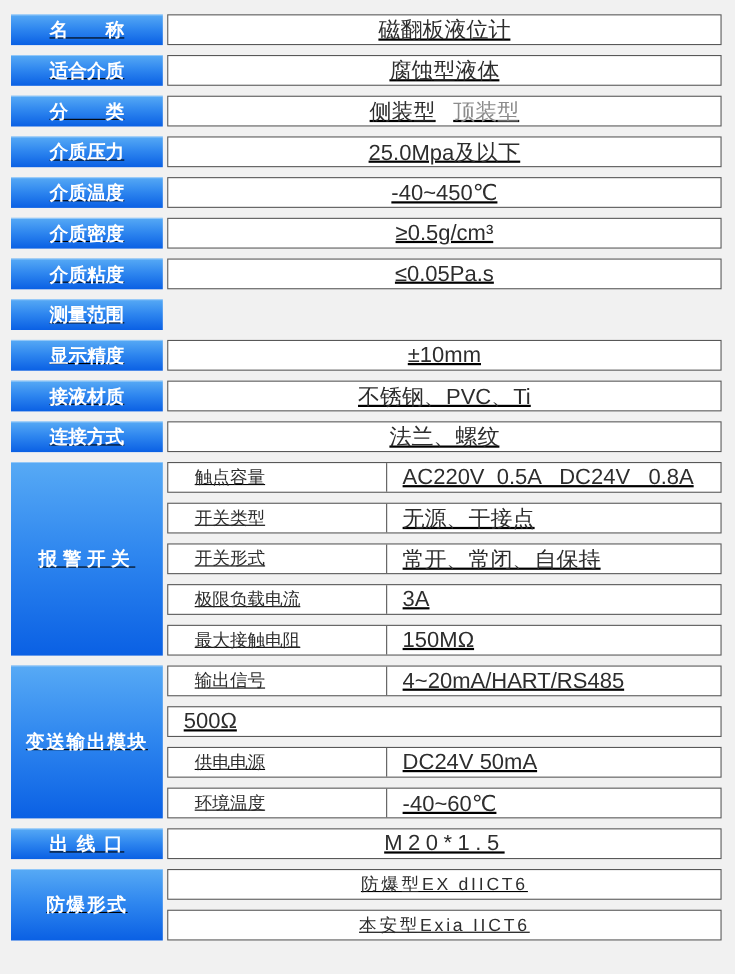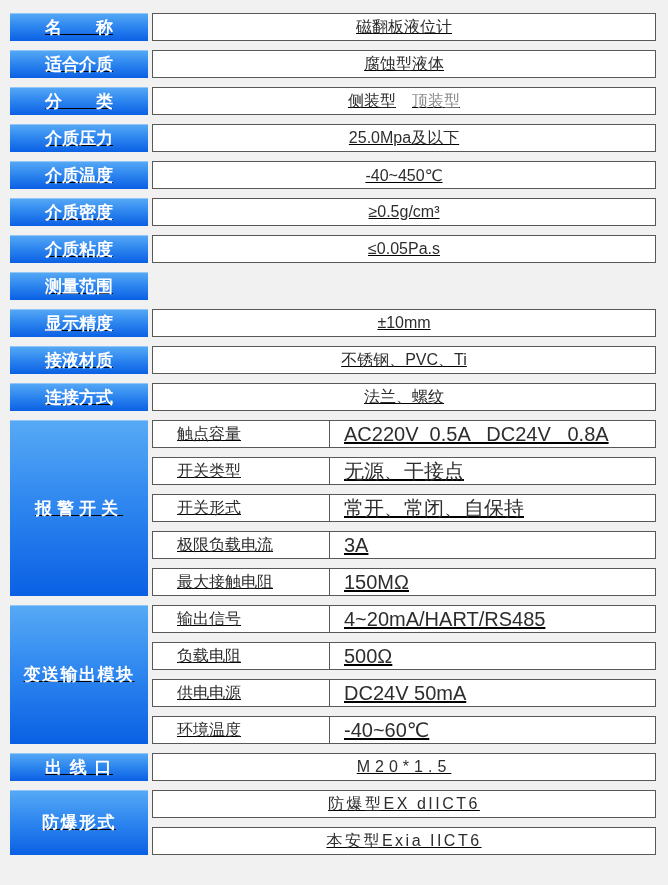--- a/index.html
+++ b/index.html
@@ -30,35 +30,35 @@
 
   .row { display: flex; height: 28px; margin-bottom: 9px; }
 
   .cell {
     flex: 1;
     background: #ffffff;
     border: 1.5px solid #585858;
     display: flex;
     align-items: center;
     justify-content: center;
-    font-size: 16px;
+    font-size: 20px;
     color: #2d2d2d;
     white-space: pre-wrap;
   }
 
   .group { display: flex; margin-bottom: 9px; }
   .grows { flex: 1; display: flex; flex-direction: column; gap: 9px; }
   .subrow {
     height: 28px;
     background: #ffffff;
     border: 1.5px solid #585858;
     display: flex;
   }
   .sublabel {
-    width: 177px;
+    width: 199px;
     flex: none;
     border-right: 1.5px solid #585858;
     display: flex;
     align-items: center;
     padding-left: 24px;
     font-size: 16px;
     color: #2d2d2d;
   }
   .subvalue {
     flex: 1;
@@ -204,23 +204,20 @@
         <span class="ls-1">变送输出模块</span>
       </div>
     <div class="grows">
       <div class="subrow">
         <div class="sublabel">
             <span>输出信号</span>
           </div>
         <div class="subvalue"><span>4~20mA/HART/RS485</span></div>
       </div>
       <div class="subrow">
-        <div class="sublabel">
-            <span>负载电阻</span>
-          </div>
         <div class="subvalue"><span>500Ω</span></div>
       </div>
       <div class="subrow">
         <div class="sublabel">
             <span>供电电源</span>
           </div>
         <div class="subvalue"><span>DC24V 50mA</span></div>
       </div>
       <div class="subrow">
         <div class="sublabel">

